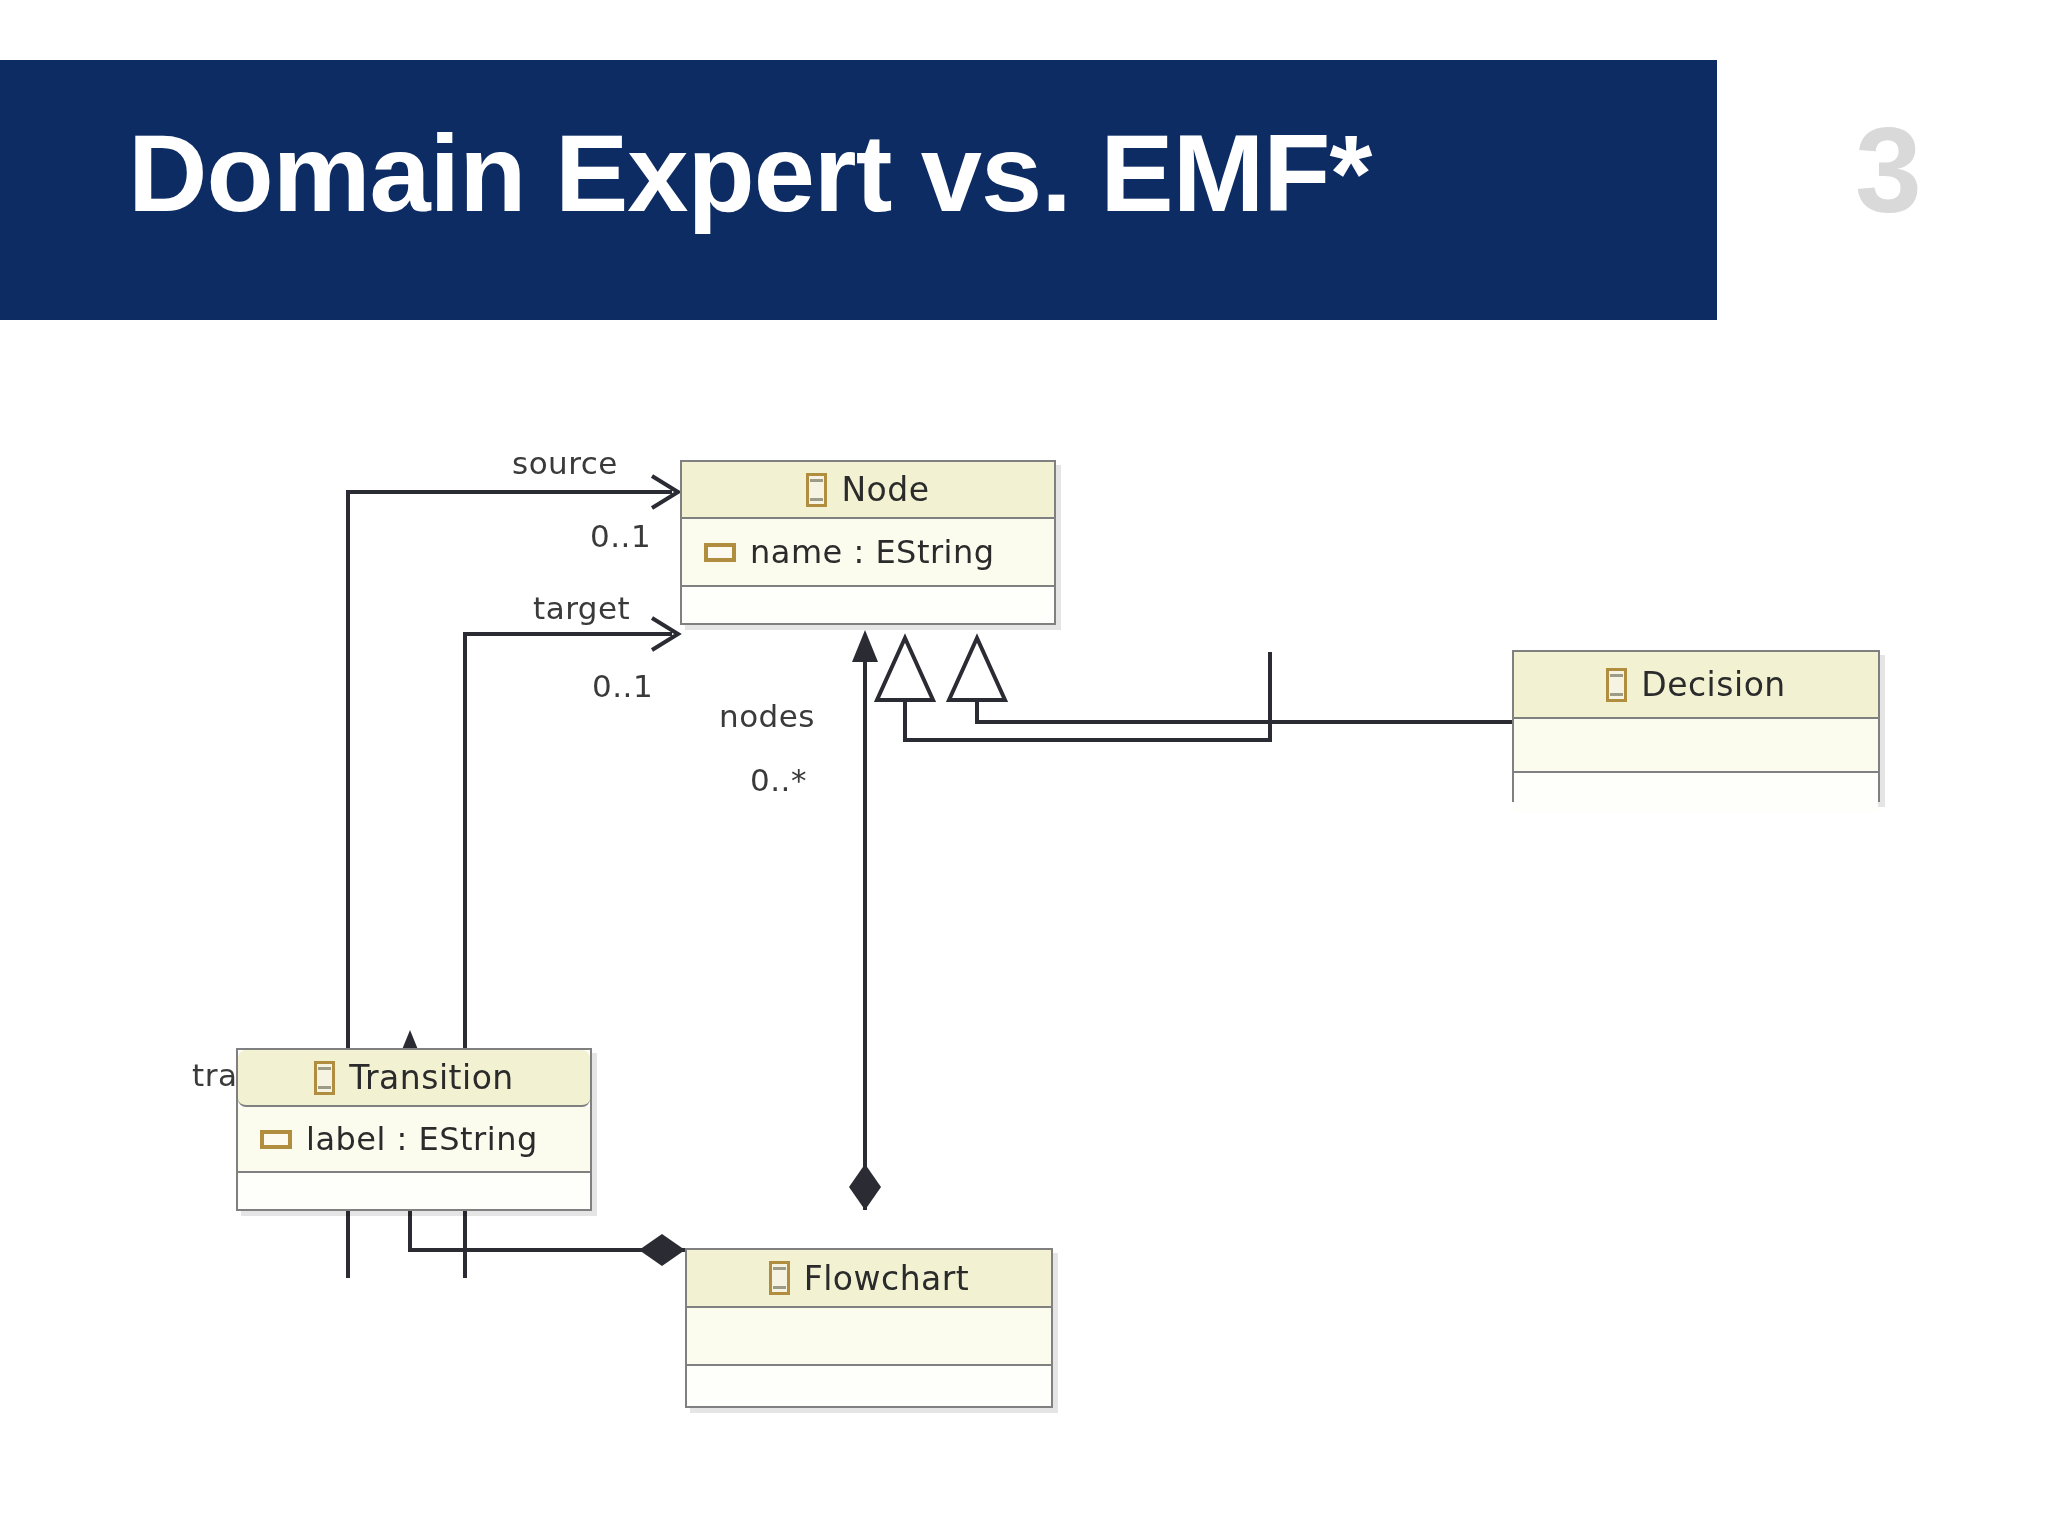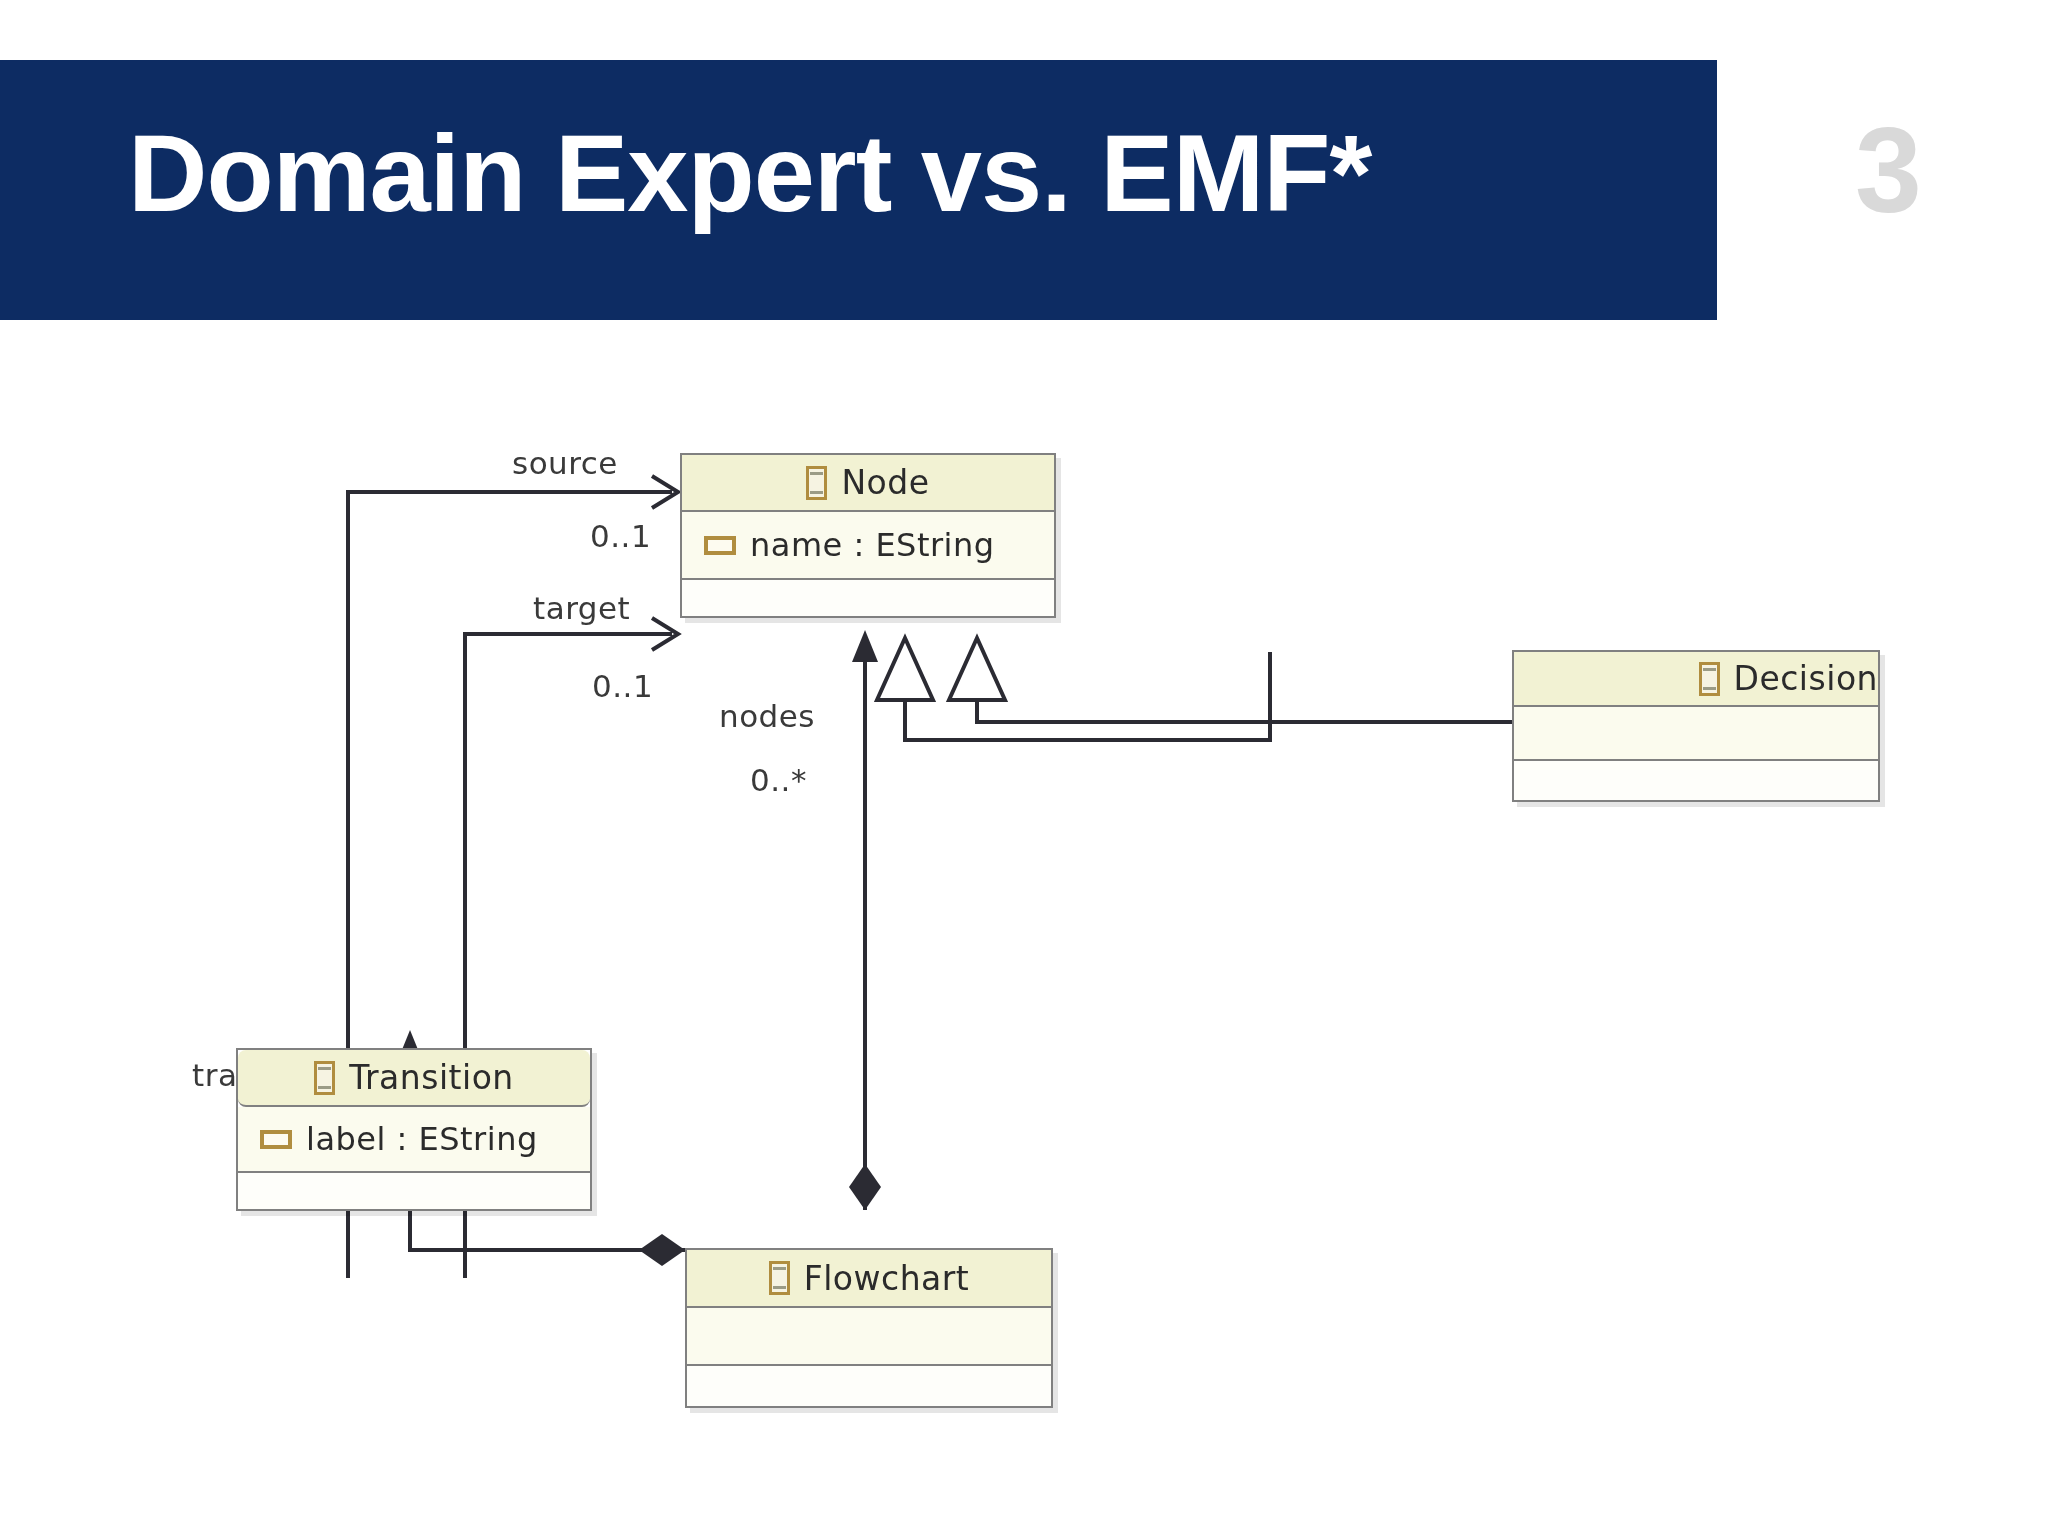--- a/index.html
+++ b/index.html
@@ -209,21 +209,21 @@
 
     <div class="edge-label" style="left:512px; top:45px;text-align:center;">source</div>
     <div class="edge-label" style="left:590px; top:118px;">0..1</div>
     <div class="edge-label" style="left:533px; top:190px;">target</div>
     <div class="edge-label" style="left:592px; top:268px;">0..1</div>
     <div class="edge-label" style="left:719px; top:298px;">nodes</div>
     <div class="edge-label" style="left:750px; top:362px;">0..*</div>
     <div class="edge-label" style="left:192px; top:657px;">transitions</div>
     <div class="edge-label" style="left:456px; top:657px;">0..*</div>
 
-    <div class="uml-class" style="left:680px; top:53px; width:376px; height:165px;">
+    <div class="uml-class" style="left:680px; top:60px; width:376px; height:165px;">
       <div class="uml-title" style="height:57px;">
         <span class="eclass-icon">
             <i></i>
             <i></i>
           </span>
         <span class="t-label">Node</span>
       </div>
       <div class="uml-attrs" style="height:68px;">
         <span class="eattr-icon"></span>
         <span class="a-label">name : EString</span>
@@ -241,21 +241,21 @@
       </div>
       <div class="uml-attrs" style="height:66px;">
         <span class="eattr-icon"></span>
         <span class="a-label">label : EString</span>
       </div>
       <div class="uml-ops" style="height:36px;"></div>
     </div>
 
 
     <div class="uml-class" style="left:1512px; top:250px; width:368px; height:152px;">
-      <div class="uml-title" style="height:55px;justify-content:flex-end;">
+      <div class="uml-title" style="height:67px;">
         <span class="eclass-icon">
             <i></i>
             <i></i>
           </span>
         <span class="t-label">Decision</span>
       </div>
       <div class="uml-attrs" style="height:54px;"></div>
       <div class="uml-ops" style="height:39px;"></div>
     </div>
 

